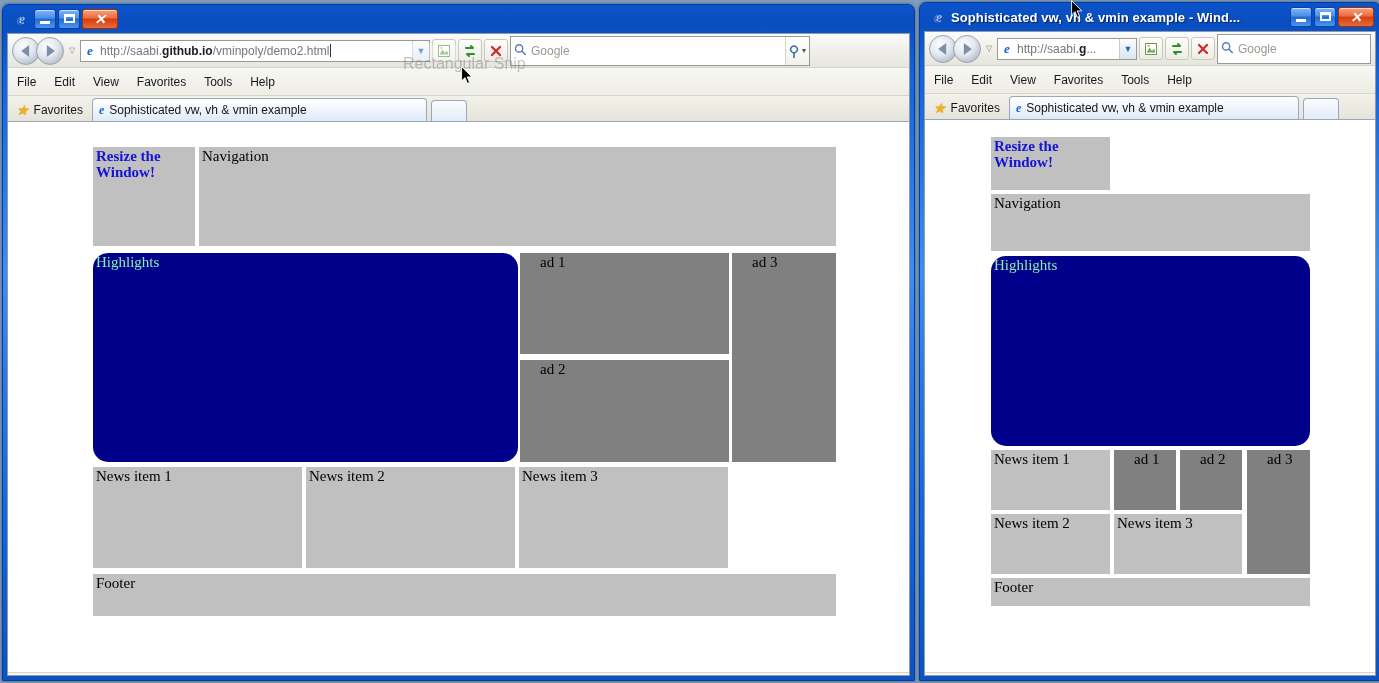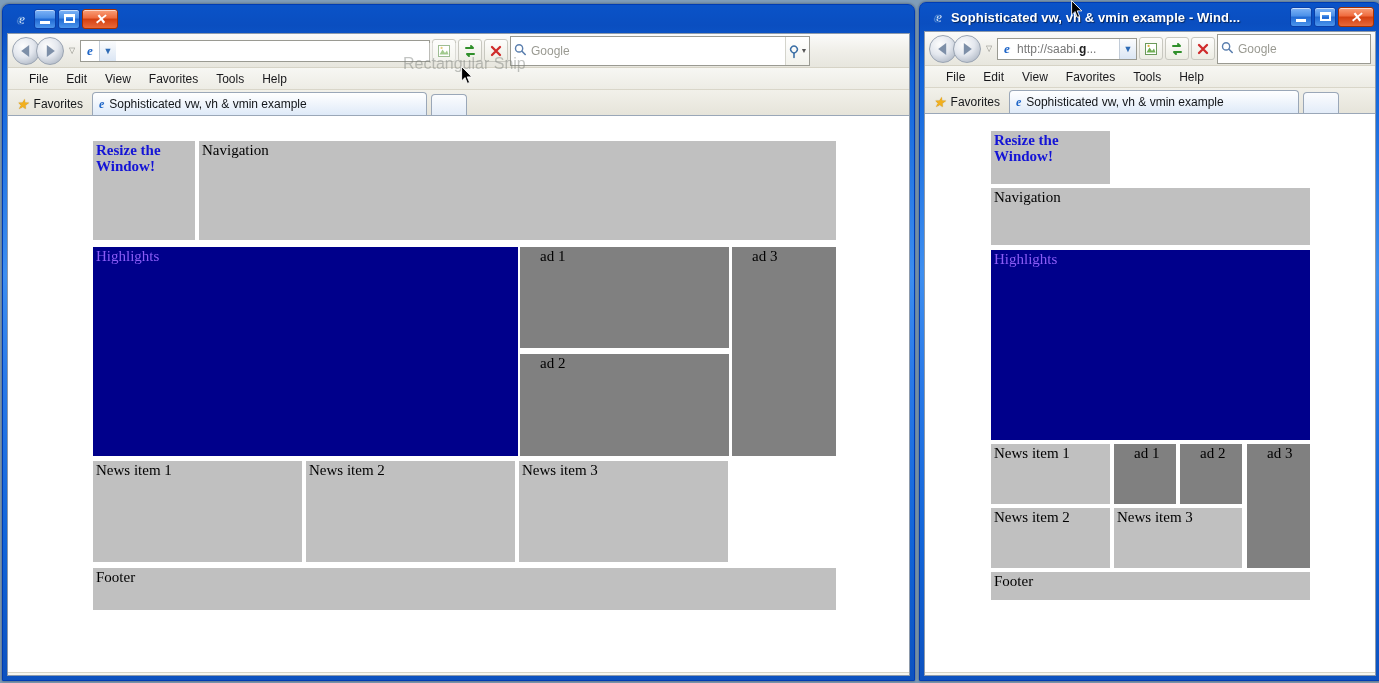--- a/index.html
+++ b/index.html
@@ -189,26 +189,26 @@
     width: 24px; flex: 0 0 auto; height:100%;
     border-left:1px solid #d4d4cc;
     display:flex; align-items:center; justify-content:center;
     color:#3a6ea5; font-size:12px;
     background: linear-gradient(180deg,#fff,#f2f2ec);
   }
   .search-go .caretdn { font-size:7px; color:#555; margin-left:1px; }
 
   
   .menubar {
-    height: 22px;
+    height: 28px;
     display: flex; align-items: center;
     gap: 0px;
     background: linear-gradient(180deg,#f7f7f3,#edece5);
     border-bottom: 1px solid #d9d6c9;
-    padding-left: 12px;
+    padding-left: 0;
   }
   .menuitem {
     font-size: 12px; color: #18181b;
     padding: 1px 9px;
     white-space: nowrap;
   }
 
   
   .tabsrow {
     height: 26px;
@@ -264,21 +264,21 @@
     background: #c0c0c0;
     font-family: "Liberation Serif", serif;
     font-size: 15px;
     color: #000;
     padding: 2px 3px;
     line-height: 1.05;
     position: absolute;
     overflow: hidden;
   }
   .blk.ad { background: #808080; padding-left: 20px; }
-  .blk.hl { background: #00008b; color: #8b5cf6; }
+  .blk.hl { background: #00008b; color: #86efac; border-radius: 15px; }
   .blk.resize {
     color: #1414d6;
     font-weight: bold;
   }
 
   
   .sniptip {
     position:absolute;
     font-size: 16px;
     color: rgba(120,125,120,.45);
@@ -328,20 +328,21 @@
           </span>
         <span class="navbtn fwd">
             <i class="arrow right"></i>
           </span>
         <span class="navdrop">▽</span>
 
         <span class="addrbox" style="max-width:350px;">
           <span class="addr-ico">
               <span class="ie-e">e</span>
             </span>
+          <span class="addr-text"><span>http://saabi.</span><b>github.io</b><span>/vminpoly/demo2.html</span><i class="addr-caret"></i></span>
           <span class="addr-drop">▼</span>
         </span>
 
         <span class="tbtn compat">
           <svg width="14" height="14" viewBox="0 0 14 14" aria-hidden="true">
             <rect x="1.5" y="1.5" width="11" height="11" fill="#ffffff" stroke="#6b9a5a"></rect>
             <path d="M2.5 10.5 L5.5 5.5 L8 9 L10 6.5 L11.5 10.5 Z" fill="#6fae52"></path>
             <circle cx="4.6" cy="3.9" r="1.1" fill="#d8b23a"></circle>
           </svg>
         </span>

